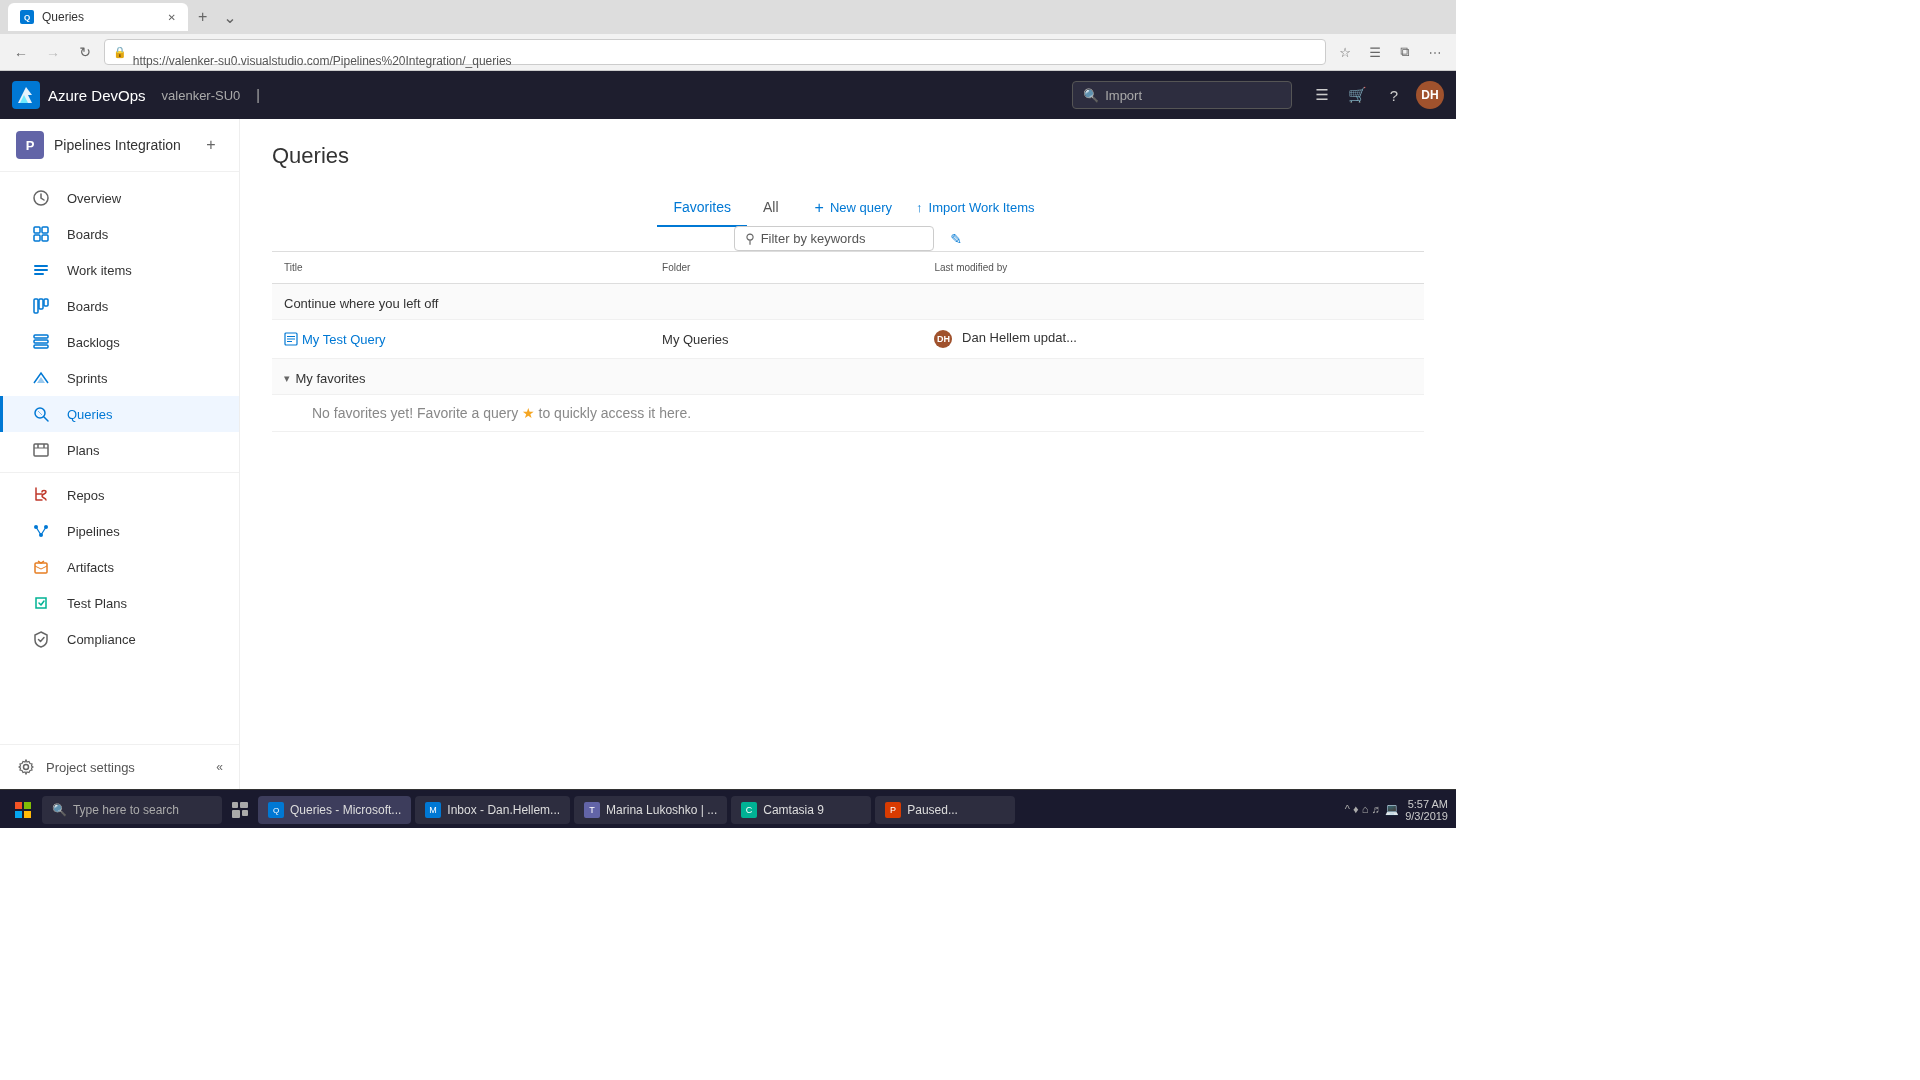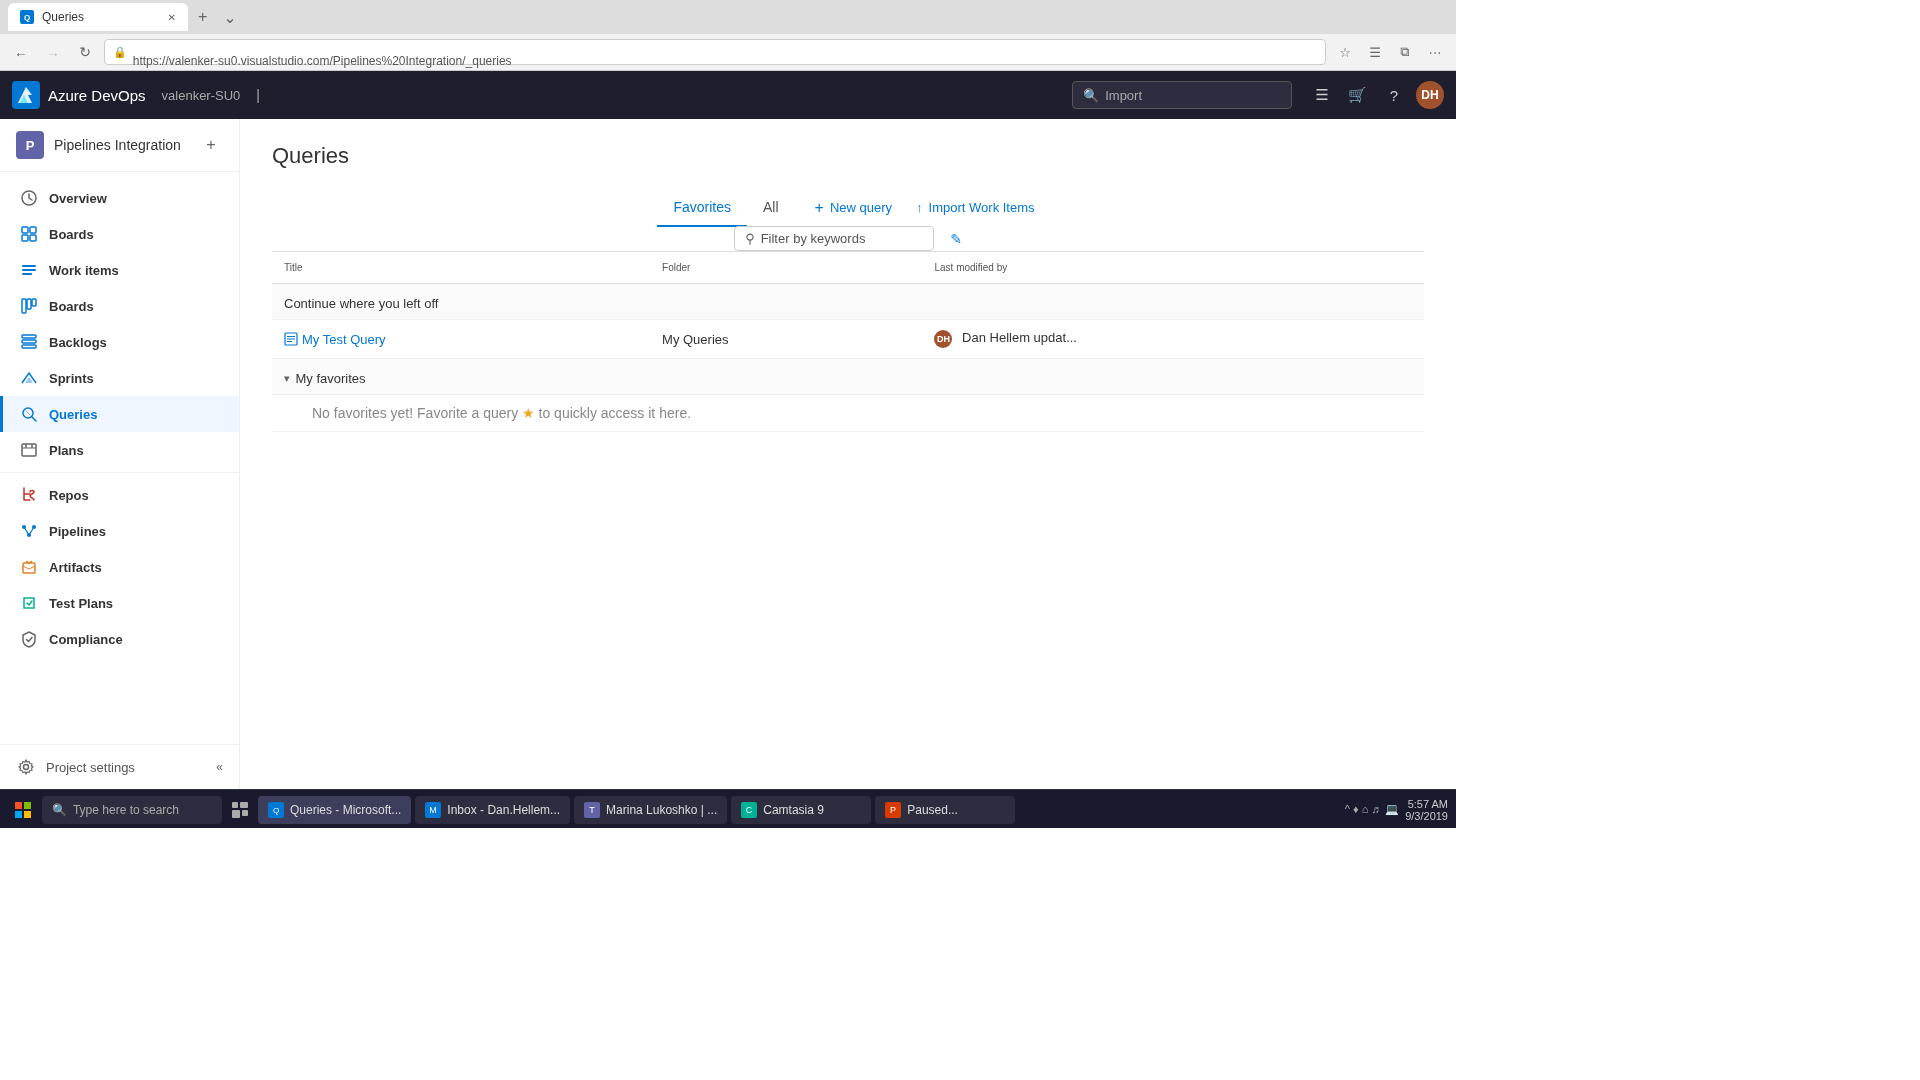--- a/index.html
+++ b/index.html
@@ -38,21 +38,21 @@
     .main-area { display: flex; flex: 1; overflow: hidden; }
 
     
     .sidebar { width: 240px; background: #fff; border-right: 1px solid #eee; display: flex; flex-direction: column; flex-shrink: 0; }
     .sidebar-header { display: flex; align-items: center; padding: 12px 16px; gap: 10px; border-bottom: 1px solid #f0f0f0; }
     .project-icon { width: 28px; height: 28px; background: #6264a7; border-radius: 4px; display: flex; align-items: center; justify-content: center; color: #fff; font-size: 13px; font-weight: bold; flex-shrink: 0; }
     .project-name { font-size: 14px; font-weight: 500; color: #333; flex: 1; }
     .sidebar-add { width: 24px; height: 24px; display: flex; align-items: center; justify-content: center; color: #666; cursor: pointer; font-size: 16px; }
 
     .sidebar-nav { flex: 1; overflow-y: auto; padding: 8px 0; }
-    .sidebar-item { display: flex; align-items: center; padding: 8px 16px; gap: 10px; cursor: pointer; color: #333; text-decoration: none; border-left: 3px solid transparent; font-weight: bold; }
+    .sidebar-item { display: flex; align-items: center; padding: 8px 28px; gap: 16px; cursor: pointer; color: #333; text-decoration: none; border-left: 3px solid transparent; }
     .sidebar-item.active { background: #eff6ff; border-left-color: #0078d4; color: #0078d4; }
     .sidebar-item-icon { width: 20px; height: 20px; display: flex; align-items: center; justify-content: center; flex-shrink: 0; }
     .sidebar-item-label { font-size: 13px; }
 
     .sidebar-footer { padding: 12px 16px; border-top: 1px solid #f0f0f0; display: flex; align-items: center; gap: 10px; cursor: pointer; }
     .settings-icon { width: 20px; height: 20px; display: flex; align-items: center; justify-content: center; color: #666; }
     .settings-label { font-size: 13px; color: #555; flex: 1; }
     .collapse-btn { color: #666; font-size: 12px; cursor: pointer; }
 
     

